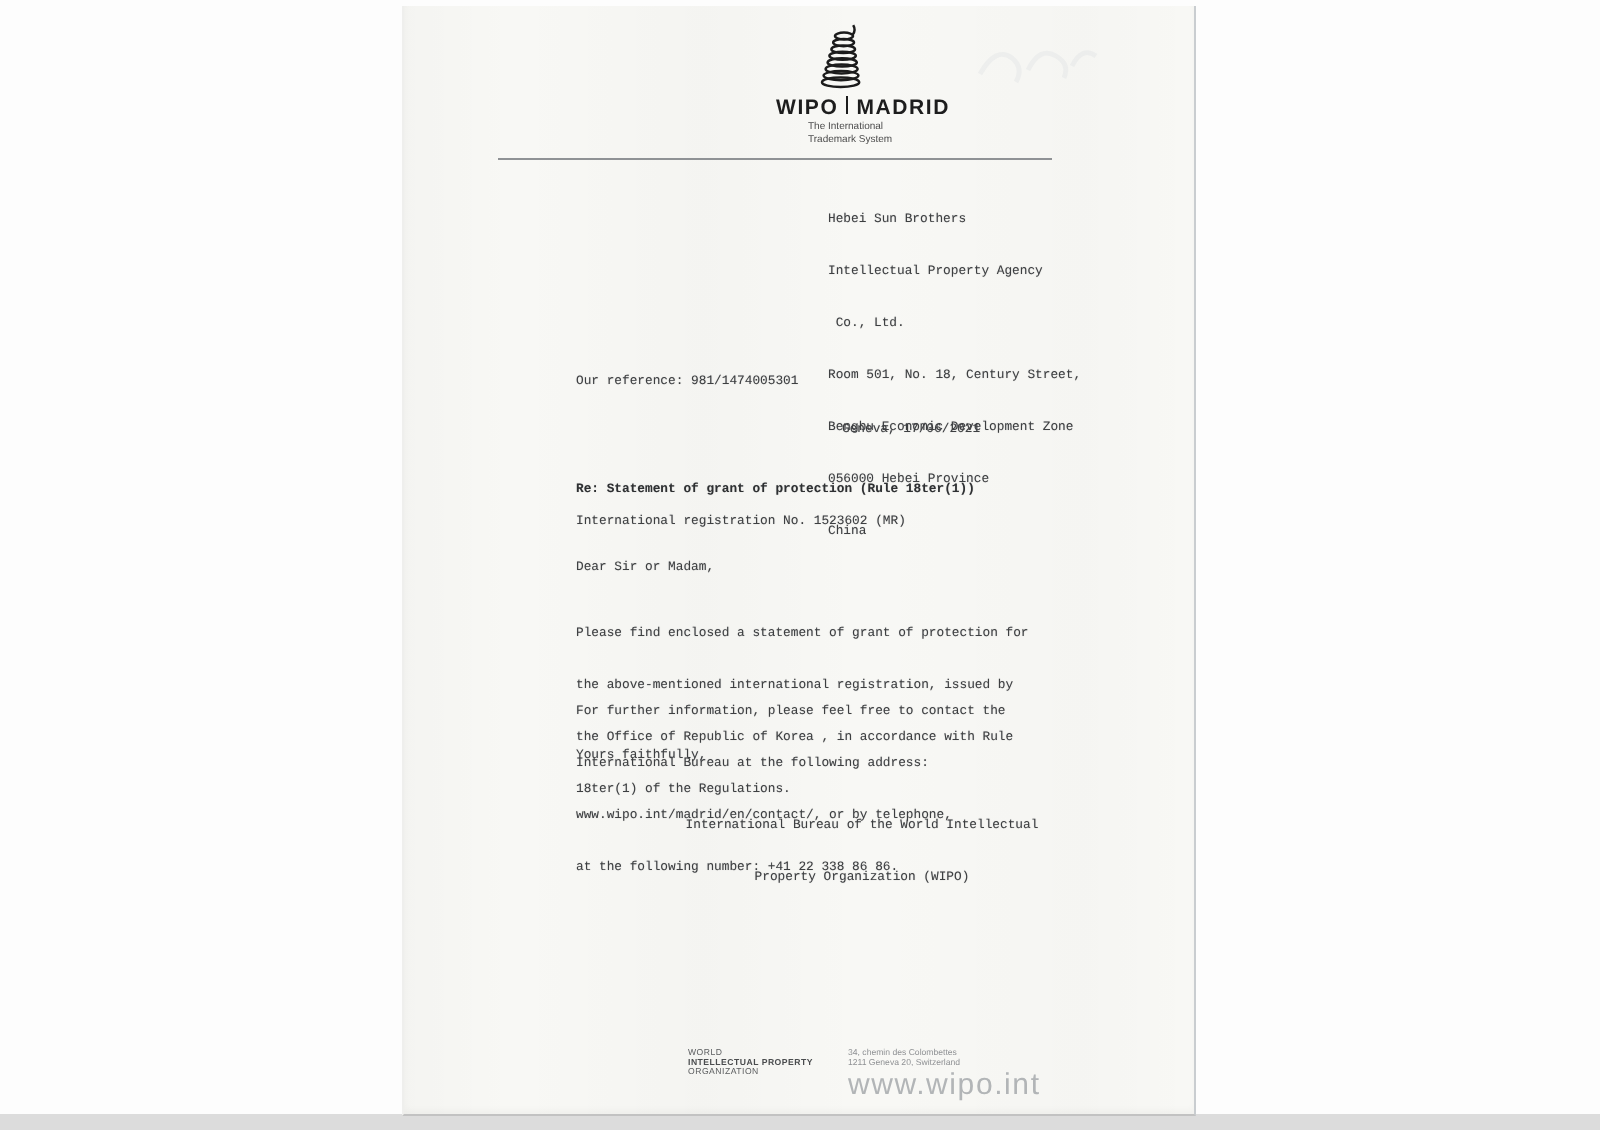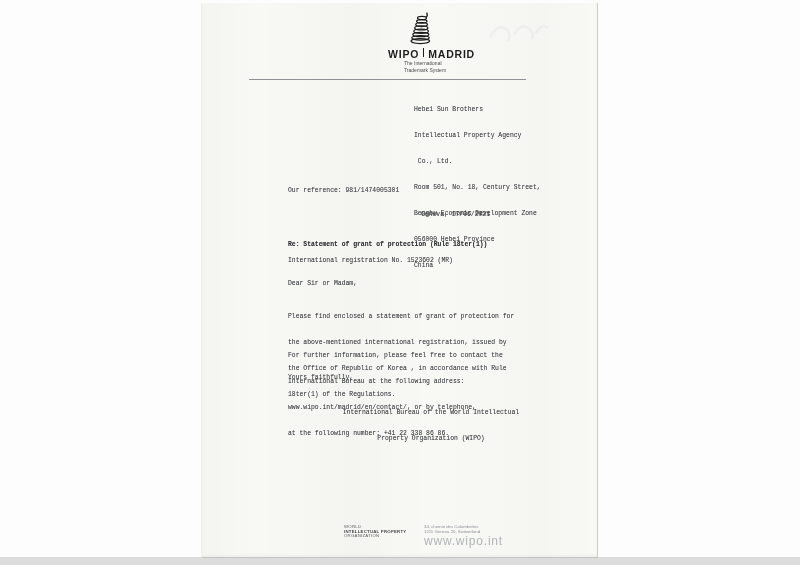--- a/index.html
+++ b/index.html
@@ -65,21 +65,21 @@
     transform:scale(0.5);transform-origin:top left;white-space:nowrap;
   }
   .footer-org .b{font-weight:700;color:#4a4c4e;}
   .footer-address{
     left:222px;top:521px;
     font-size:8.6px;line-height:9.6px;color:#8f9194;
     transform:scale(0.5);transform-origin:top left;white-space:nowrap;
   }
   .website{
     left:222px;top:531px;
-    font-size:12px;letter-spacing:0.8px;color:#b2b5b7;white-space:nowrap;
+    font-size:15px;letter-spacing:0.8px;color:#b2b5b7;white-space:nowrap;
   }
 </style>
 </head>
 <body>
 
 <div class="stage">
   <div class="scan-bottom-strip"></div>
 
   <div class="page">
 

